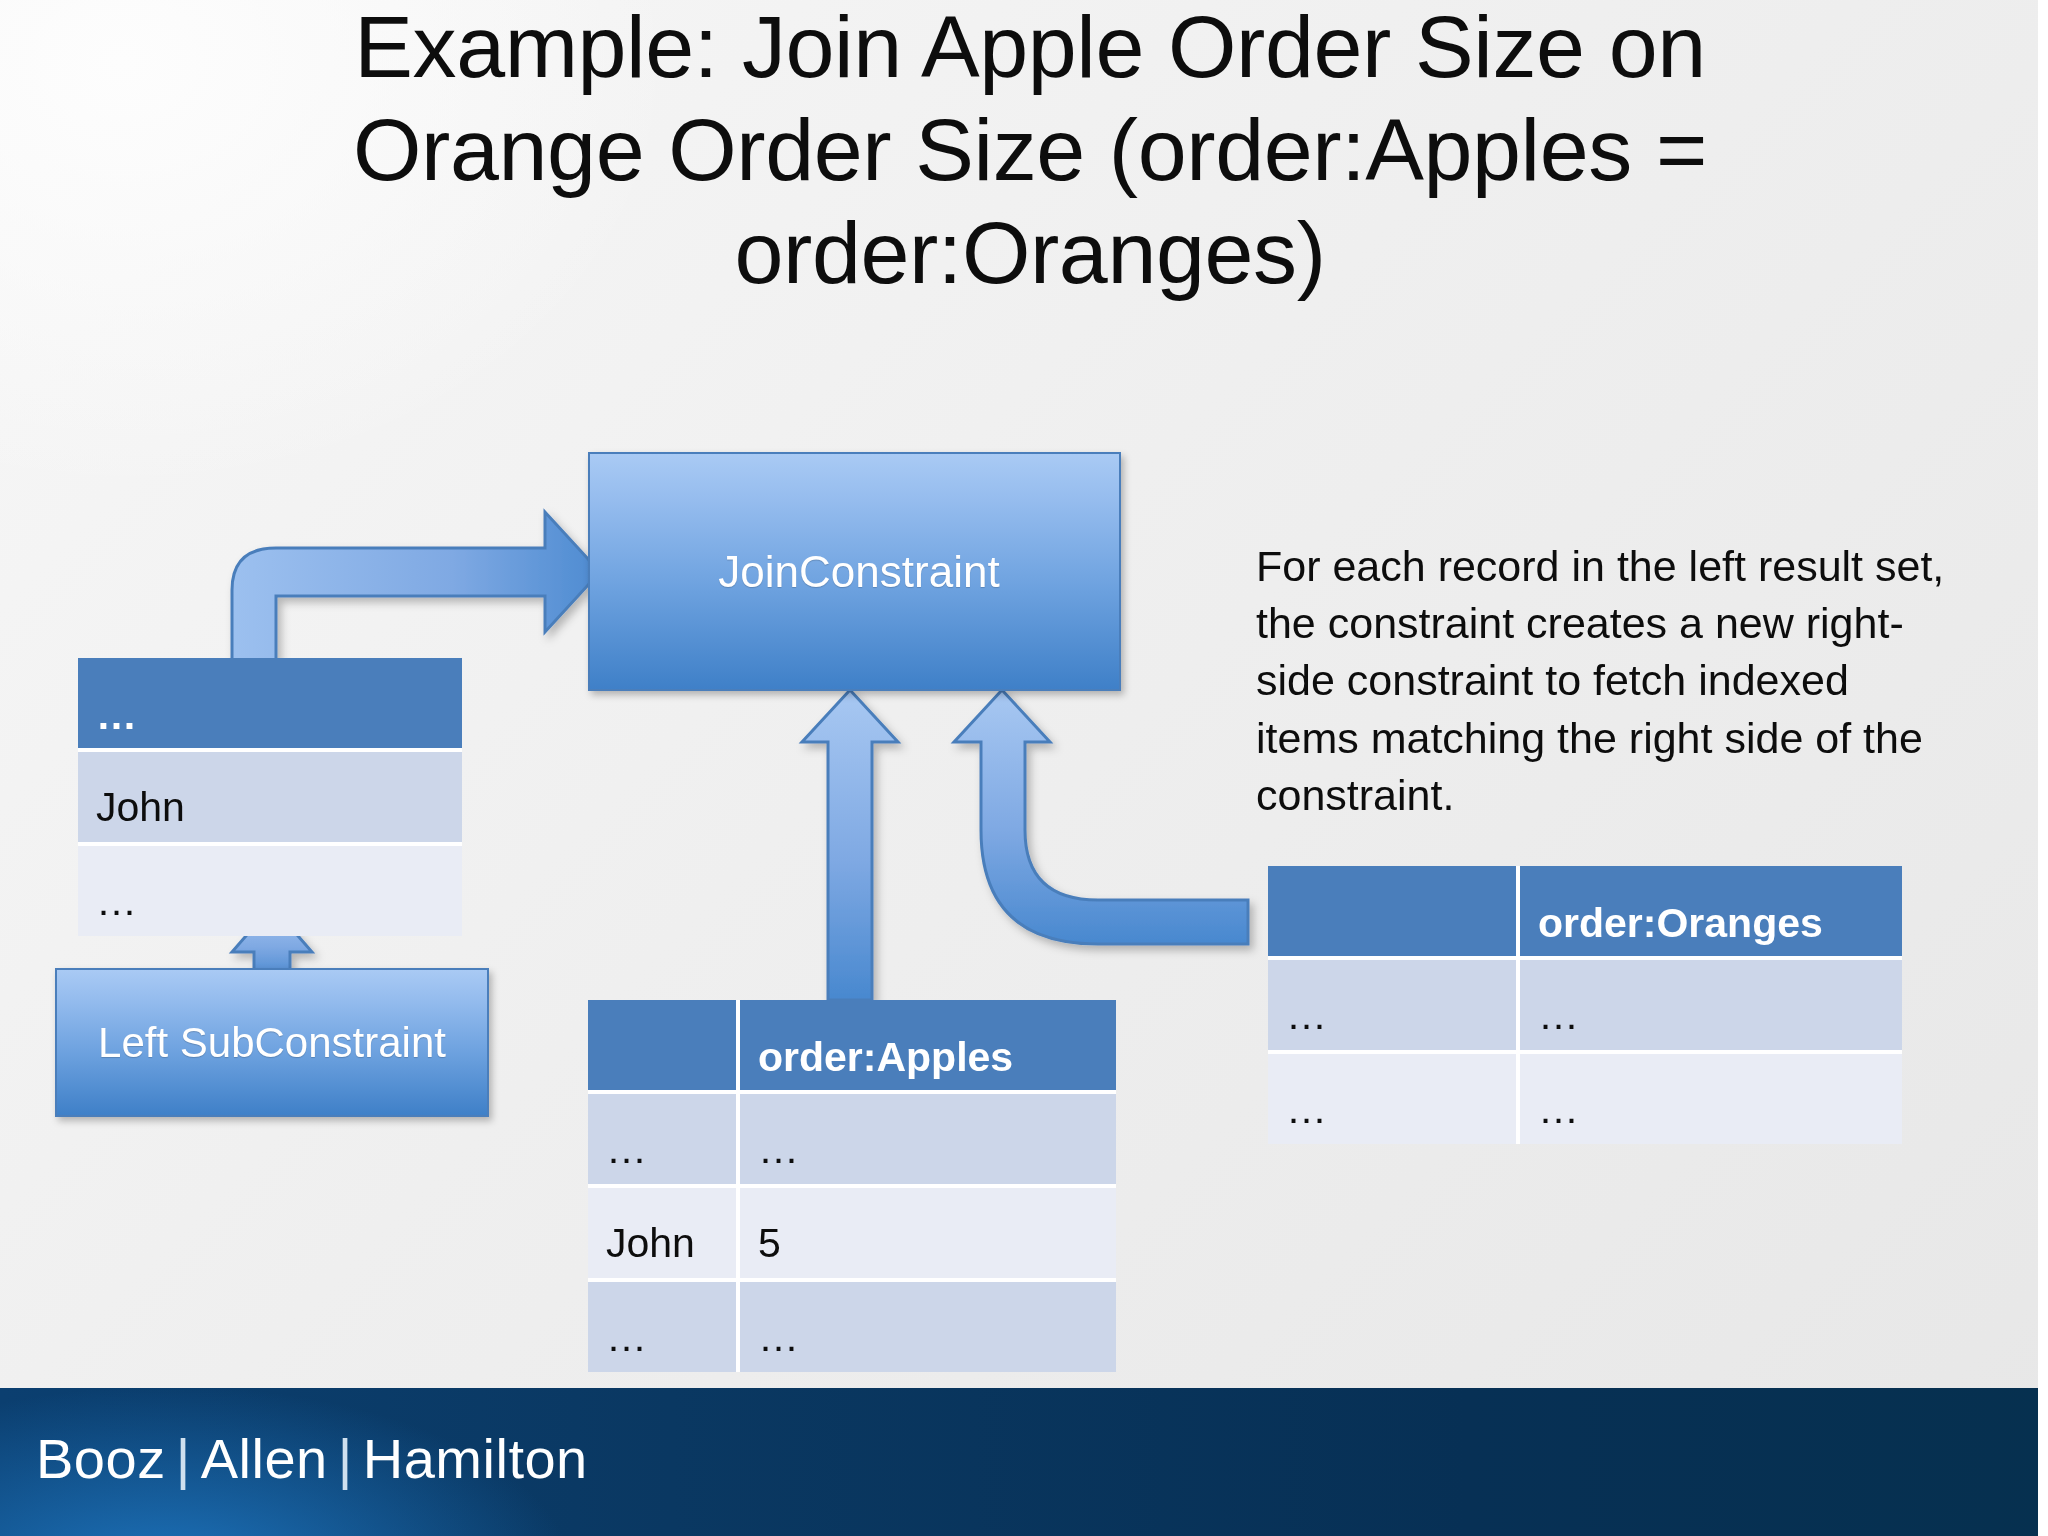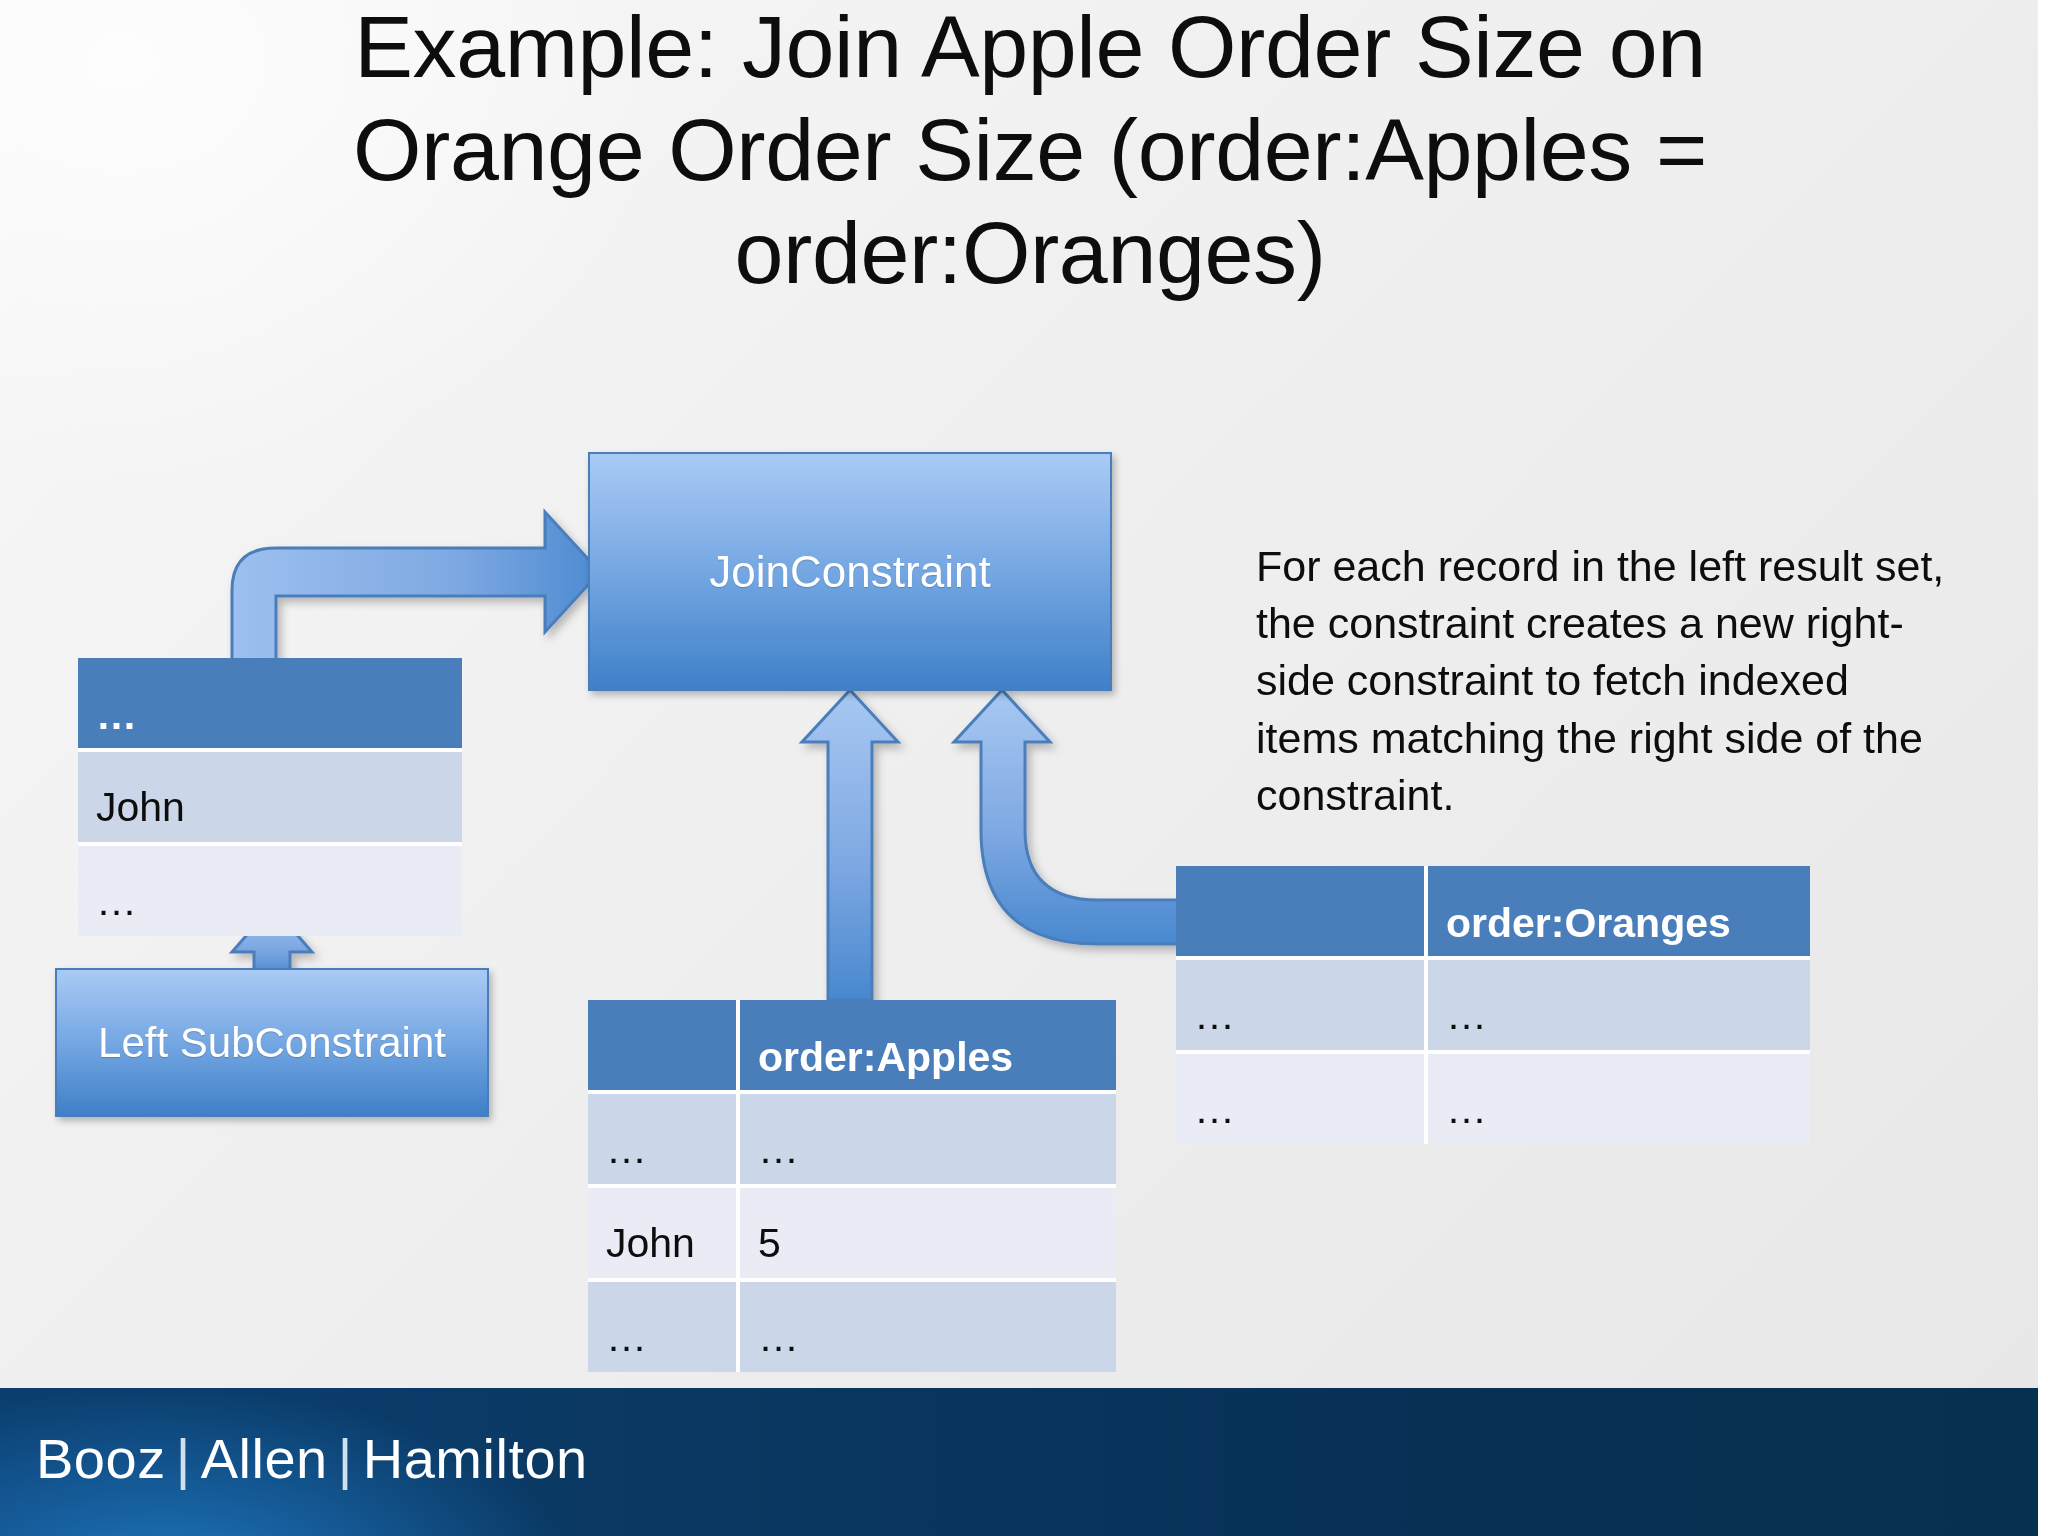--- a/index.html
+++ b/index.html
@@ -30,21 +30,21 @@
   .gbox{
     position:absolute;
     background:linear-gradient(180deg,#a9caf4 0%,#95bcee 20%, #6fa3e0 55%, #3f80c8 100%);
     border:2px solid #4a7ebb;
     box-shadow:3px 4px 7px rgba(0,0,0,.26);
     color:#ffffff;
     display:flex;align-items:center;justify-content:center;
     font-size:44px;font-weight:400;
     text-shadow:0 1px 1px rgba(0,0,0,.18);
   }
-  #join-box{left:588px;top:452px;width:520px;height:235px;}
+  #join-box{left:588px;top:452px;width:520px;height:235px;padding-left:9px;}
   #leftsub-box{left:55px;top:968px;width:430px;height:145px;font-size:42px;}
 
   
   .tbl{position:absolute;border-collapse:separate;border-spacing:0;}
   .tbl td{
     padding:0 18px;font-size:41px;color:#0d0d0d;
     vertical-align:bottom;height:76px;
     border-right:4px solid #ffffff;
     border-bottom:4px solid #ffffff;
     line-height:1.0;
@@ -58,21 +58,21 @@
   }
   .tbl .band-a td{background:#ccd6e9;}
   .tbl .band-b td{background:#e9ecf5;}
 
   
   #left-table{left:78px;top:658px;width:384px;}
   #left-table td{font-size:41px;}
   
   #apples-table{left:588px;top:1000px;width:528px;}
   
-  #oranges-table{left:1176px;top:866px;width:634px;}
+  #oranges-table{left:1268px;top:866px;width:634px;}
 
   .dots{letter-spacing:2px;}
 
   
   #note{
     position:absolute;left:1228px;top:538px;width:690px;
     font-size:43px;line-height:1.33;color:#0d0d0d;margin-left:28px;
   }
 
   

